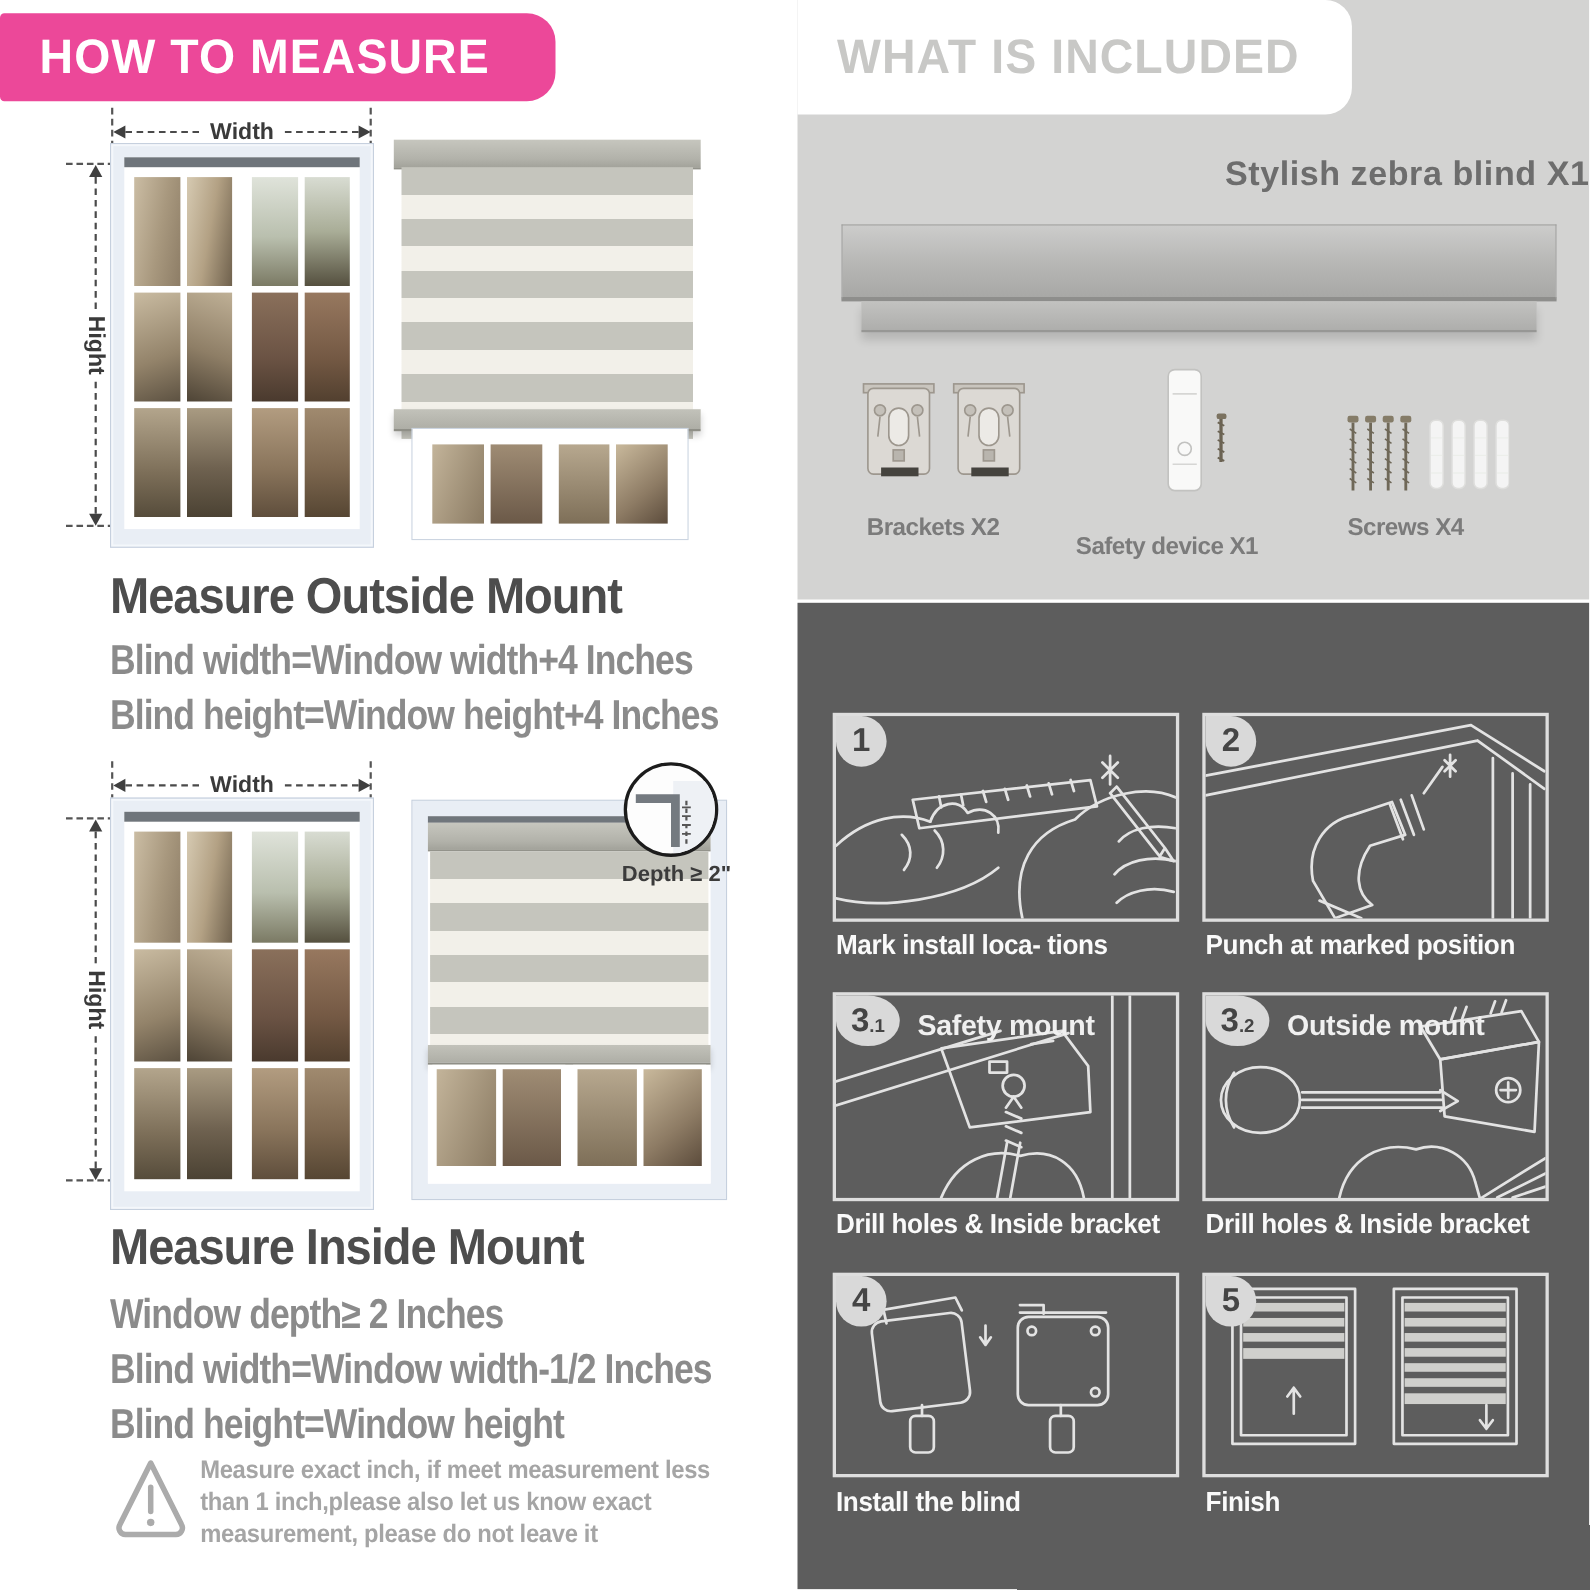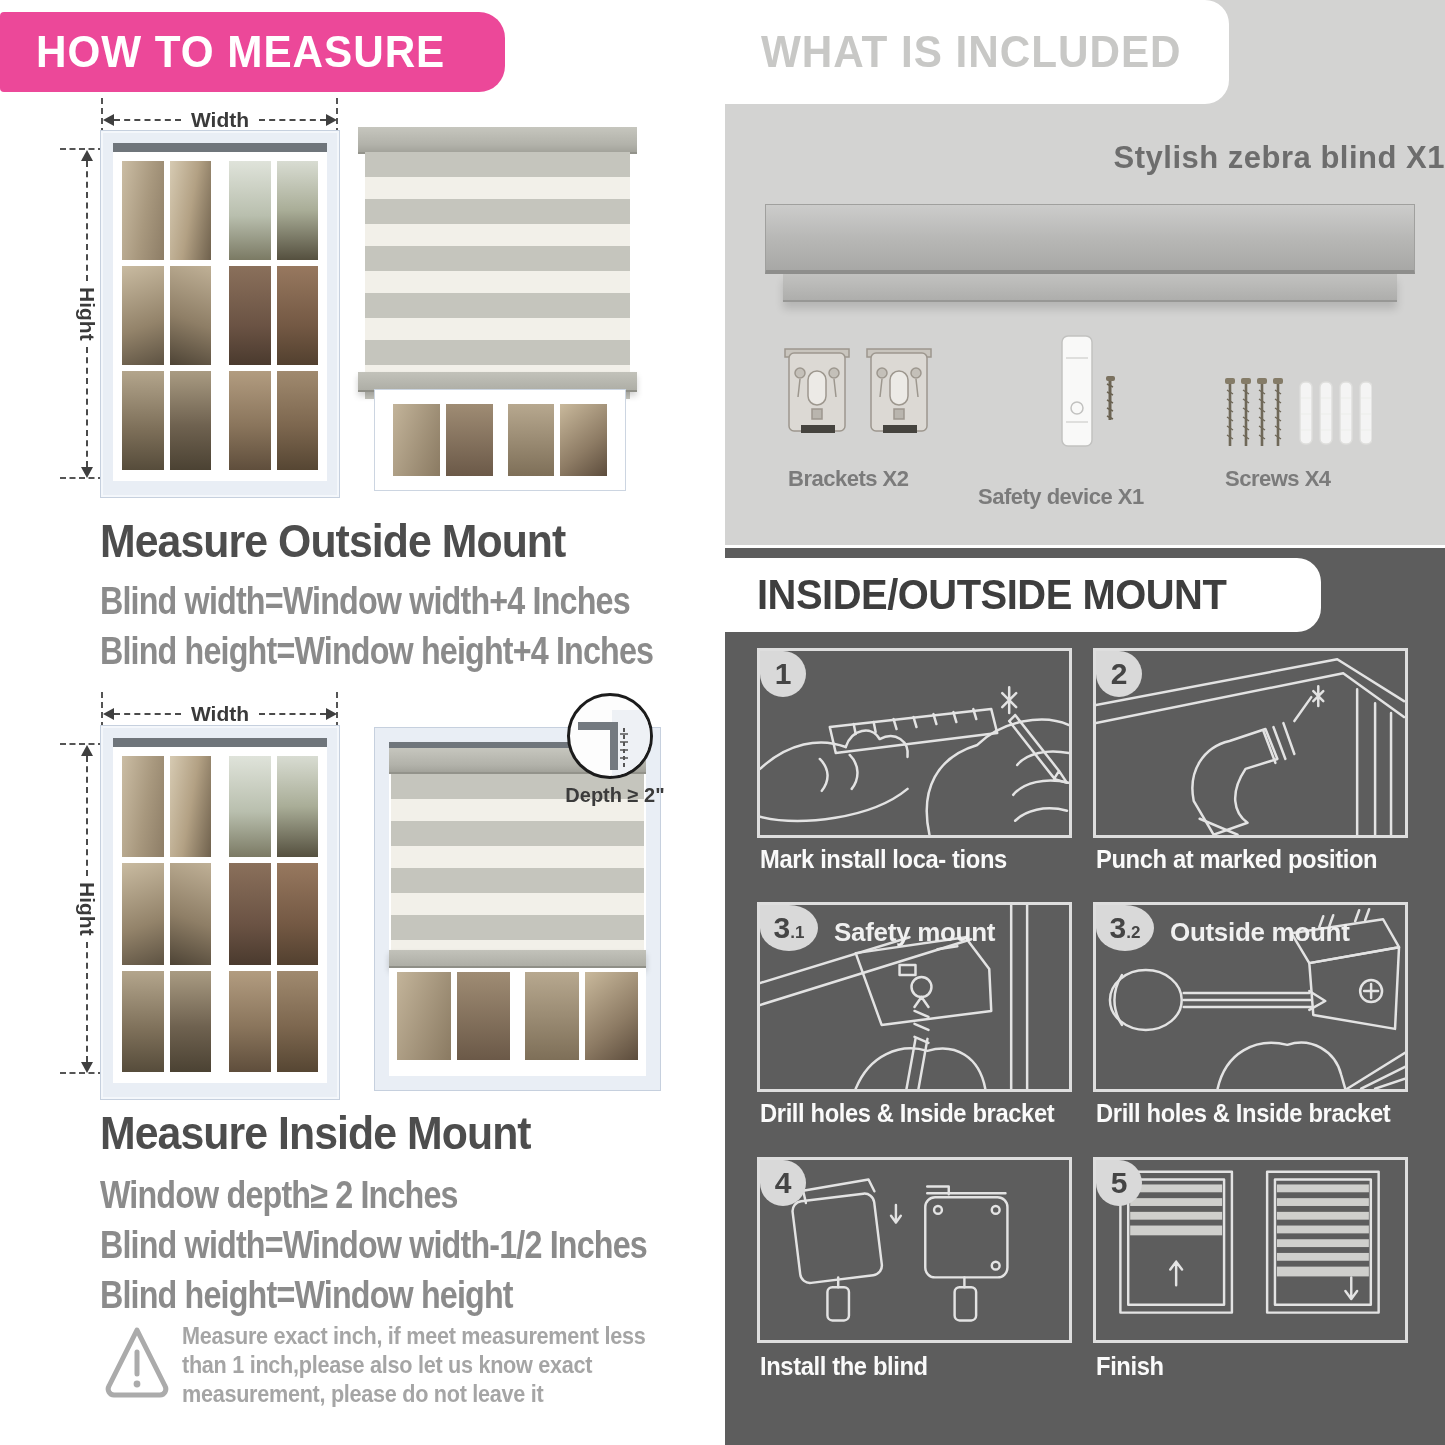--- a/index.html
+++ b/index.html
@@ -326,23 +326,20 @@
       <rect x="118" y="10" width="12" height="62" rx="5"></rect>
         <rect x="138" y="10" width="12" height="62" rx="5"></rect>
     </g>
     <g stroke="#eceeea" stroke-width="1.2">
       <path d="M79,26 h10 M79,42 h10 M79,58 h10 M99,26 h10 M99,42 h10 M99,58 h10 M119,26 h10 M119,42 h10 M119,58 h10 M139,26 h10 M139,42 h10 M139,58 h10"></path>
     </g>
   </svg>
   <div class="abs hw-label" style="left:1225px;top:466px;width:150px;">Screws X4</div>
 
   <div class="abs panel-dark"></div>
-  <div class="abs head-white mount-head">
-    <span>INSIDE/OUTSIDE MOUNT</span>
-  </div>
 
   <div class="abs step-panel" style="left:757px;top:648px;">
     <svg class="art" viewBox="0 0 310 184">
       <g class="lineart">
         <path d="M0,118 C28,92 60,86 86,96"></path>
         <path d="M86,96 C92,78 112,74 120,88 C136,80 150,90 148,106"></path>
         <path d="M0,166 C40,176 112,168 148,138"></path>
         <path d="M60,108 C70,118 70,130 62,140 M90,104 C100,114 100,128 92,138"></path>
         <path d="M70,76 L232,58 L238,82 L76,102 Z"></path>
         <path d="M94,73 l2,10 M114,71 l2,10 M134,68 l3,10 M154,66 l3,10 M174,63 l3,10 M194,61 l3,10 M214,58 l3,10"></path>

